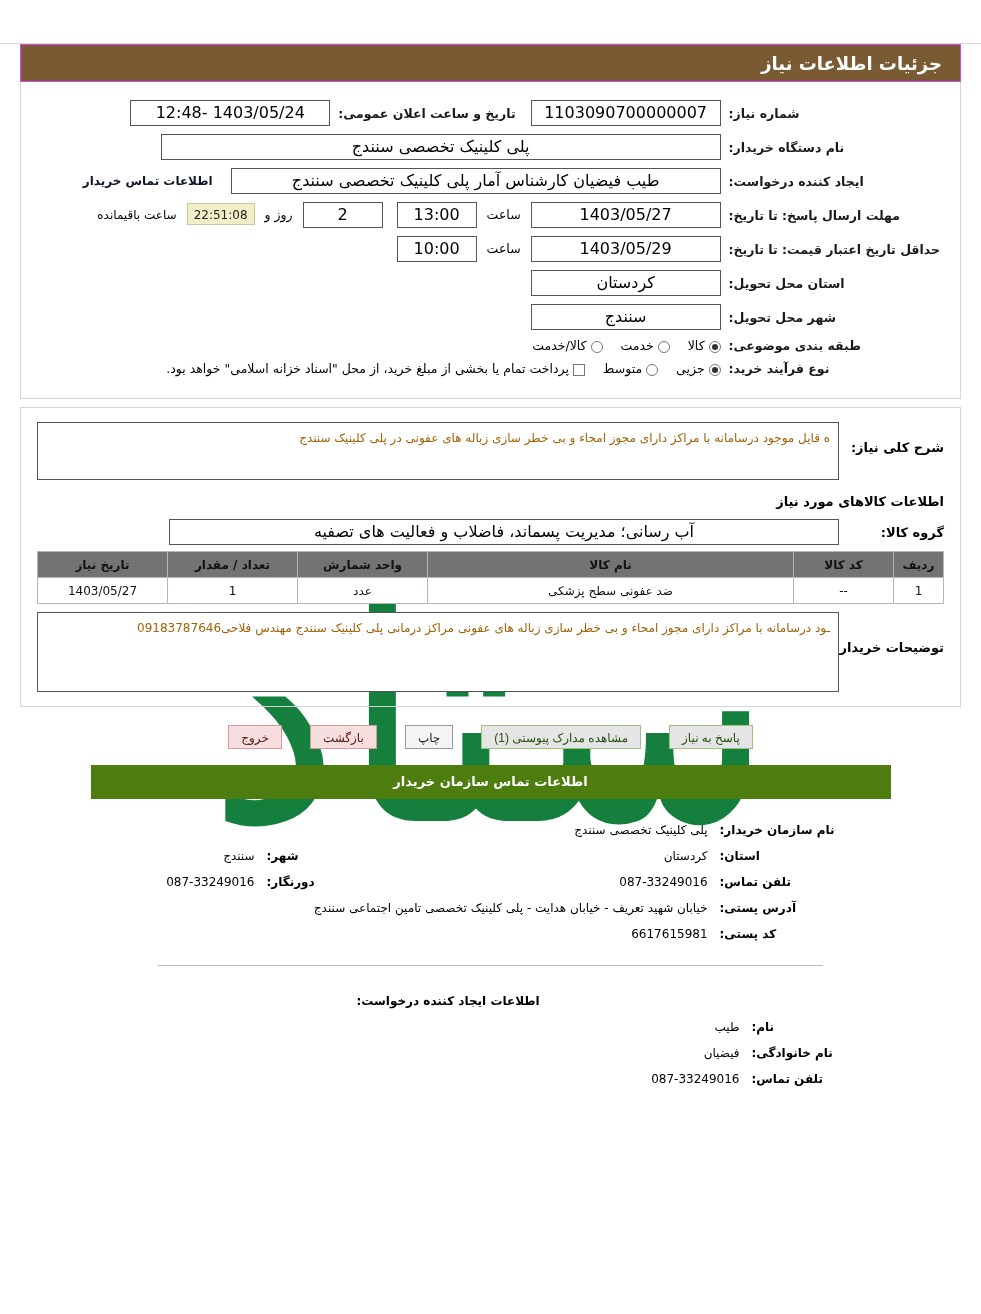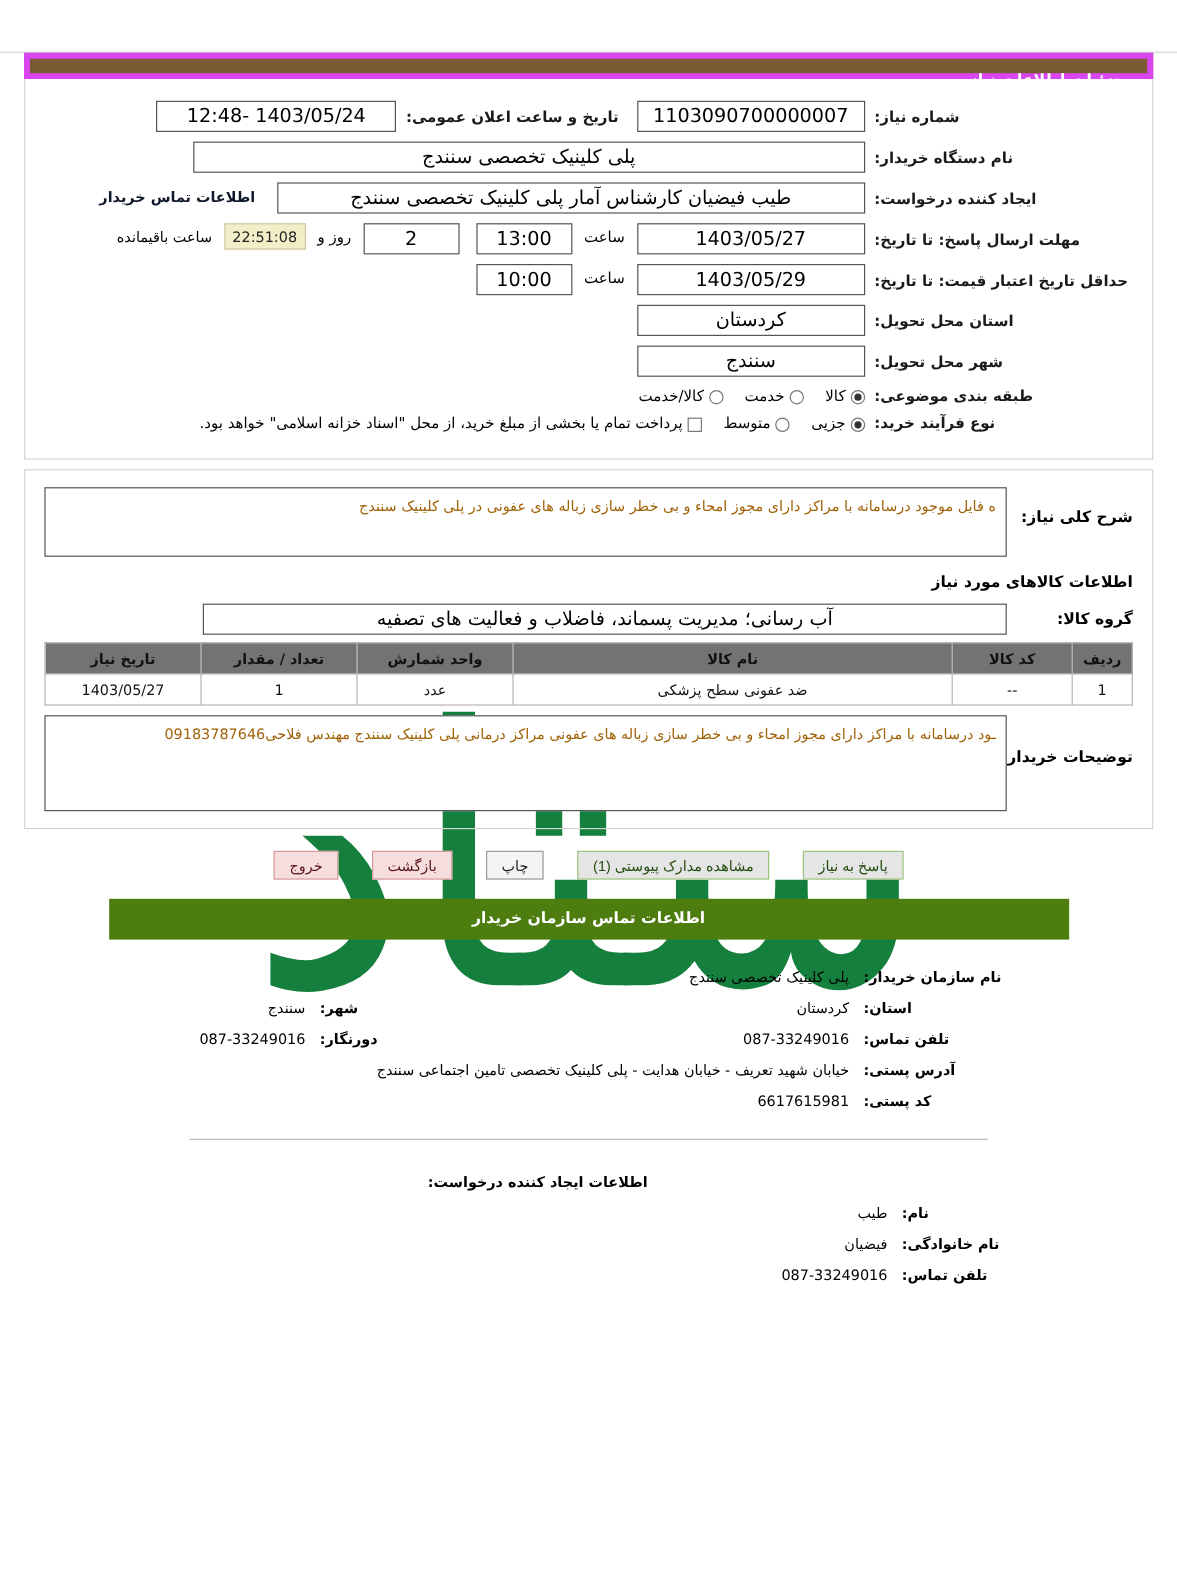--- a/index.html
+++ b/index.html
@@ -37,26 +37,26 @@
   .topbar {
     height: 44px;
     border-bottom: 1px solid #d8d8d8;
     background: #fff;
   }
   .content { position: relative; z-index: 2; padding: 0 20px; }
 
   .section-header {
     background: #7a5a33;
     color: #ffffff;
-    height: 22px;
+    height: 38px;
     line-height: 38px;
     padding: 0 18px;
-    font-size: 13px;
+    font-size: 18px;
     font-weight: bold;
-    border: 5px solid #d946ef;
+    border: 1px solid #d946ef;
   }
   .panel {
     border: 1px solid #d5d5d5;
     border-top: none;
     padding: 14px 16px 18px 16px;
     background: #fff;
   }
   table.form { width: 100%; border-collapse: collapse; }
   table.form td { padding: 4px 4px; vertical-align: middle; font-size: 12.5px; }
   td.lbl {

